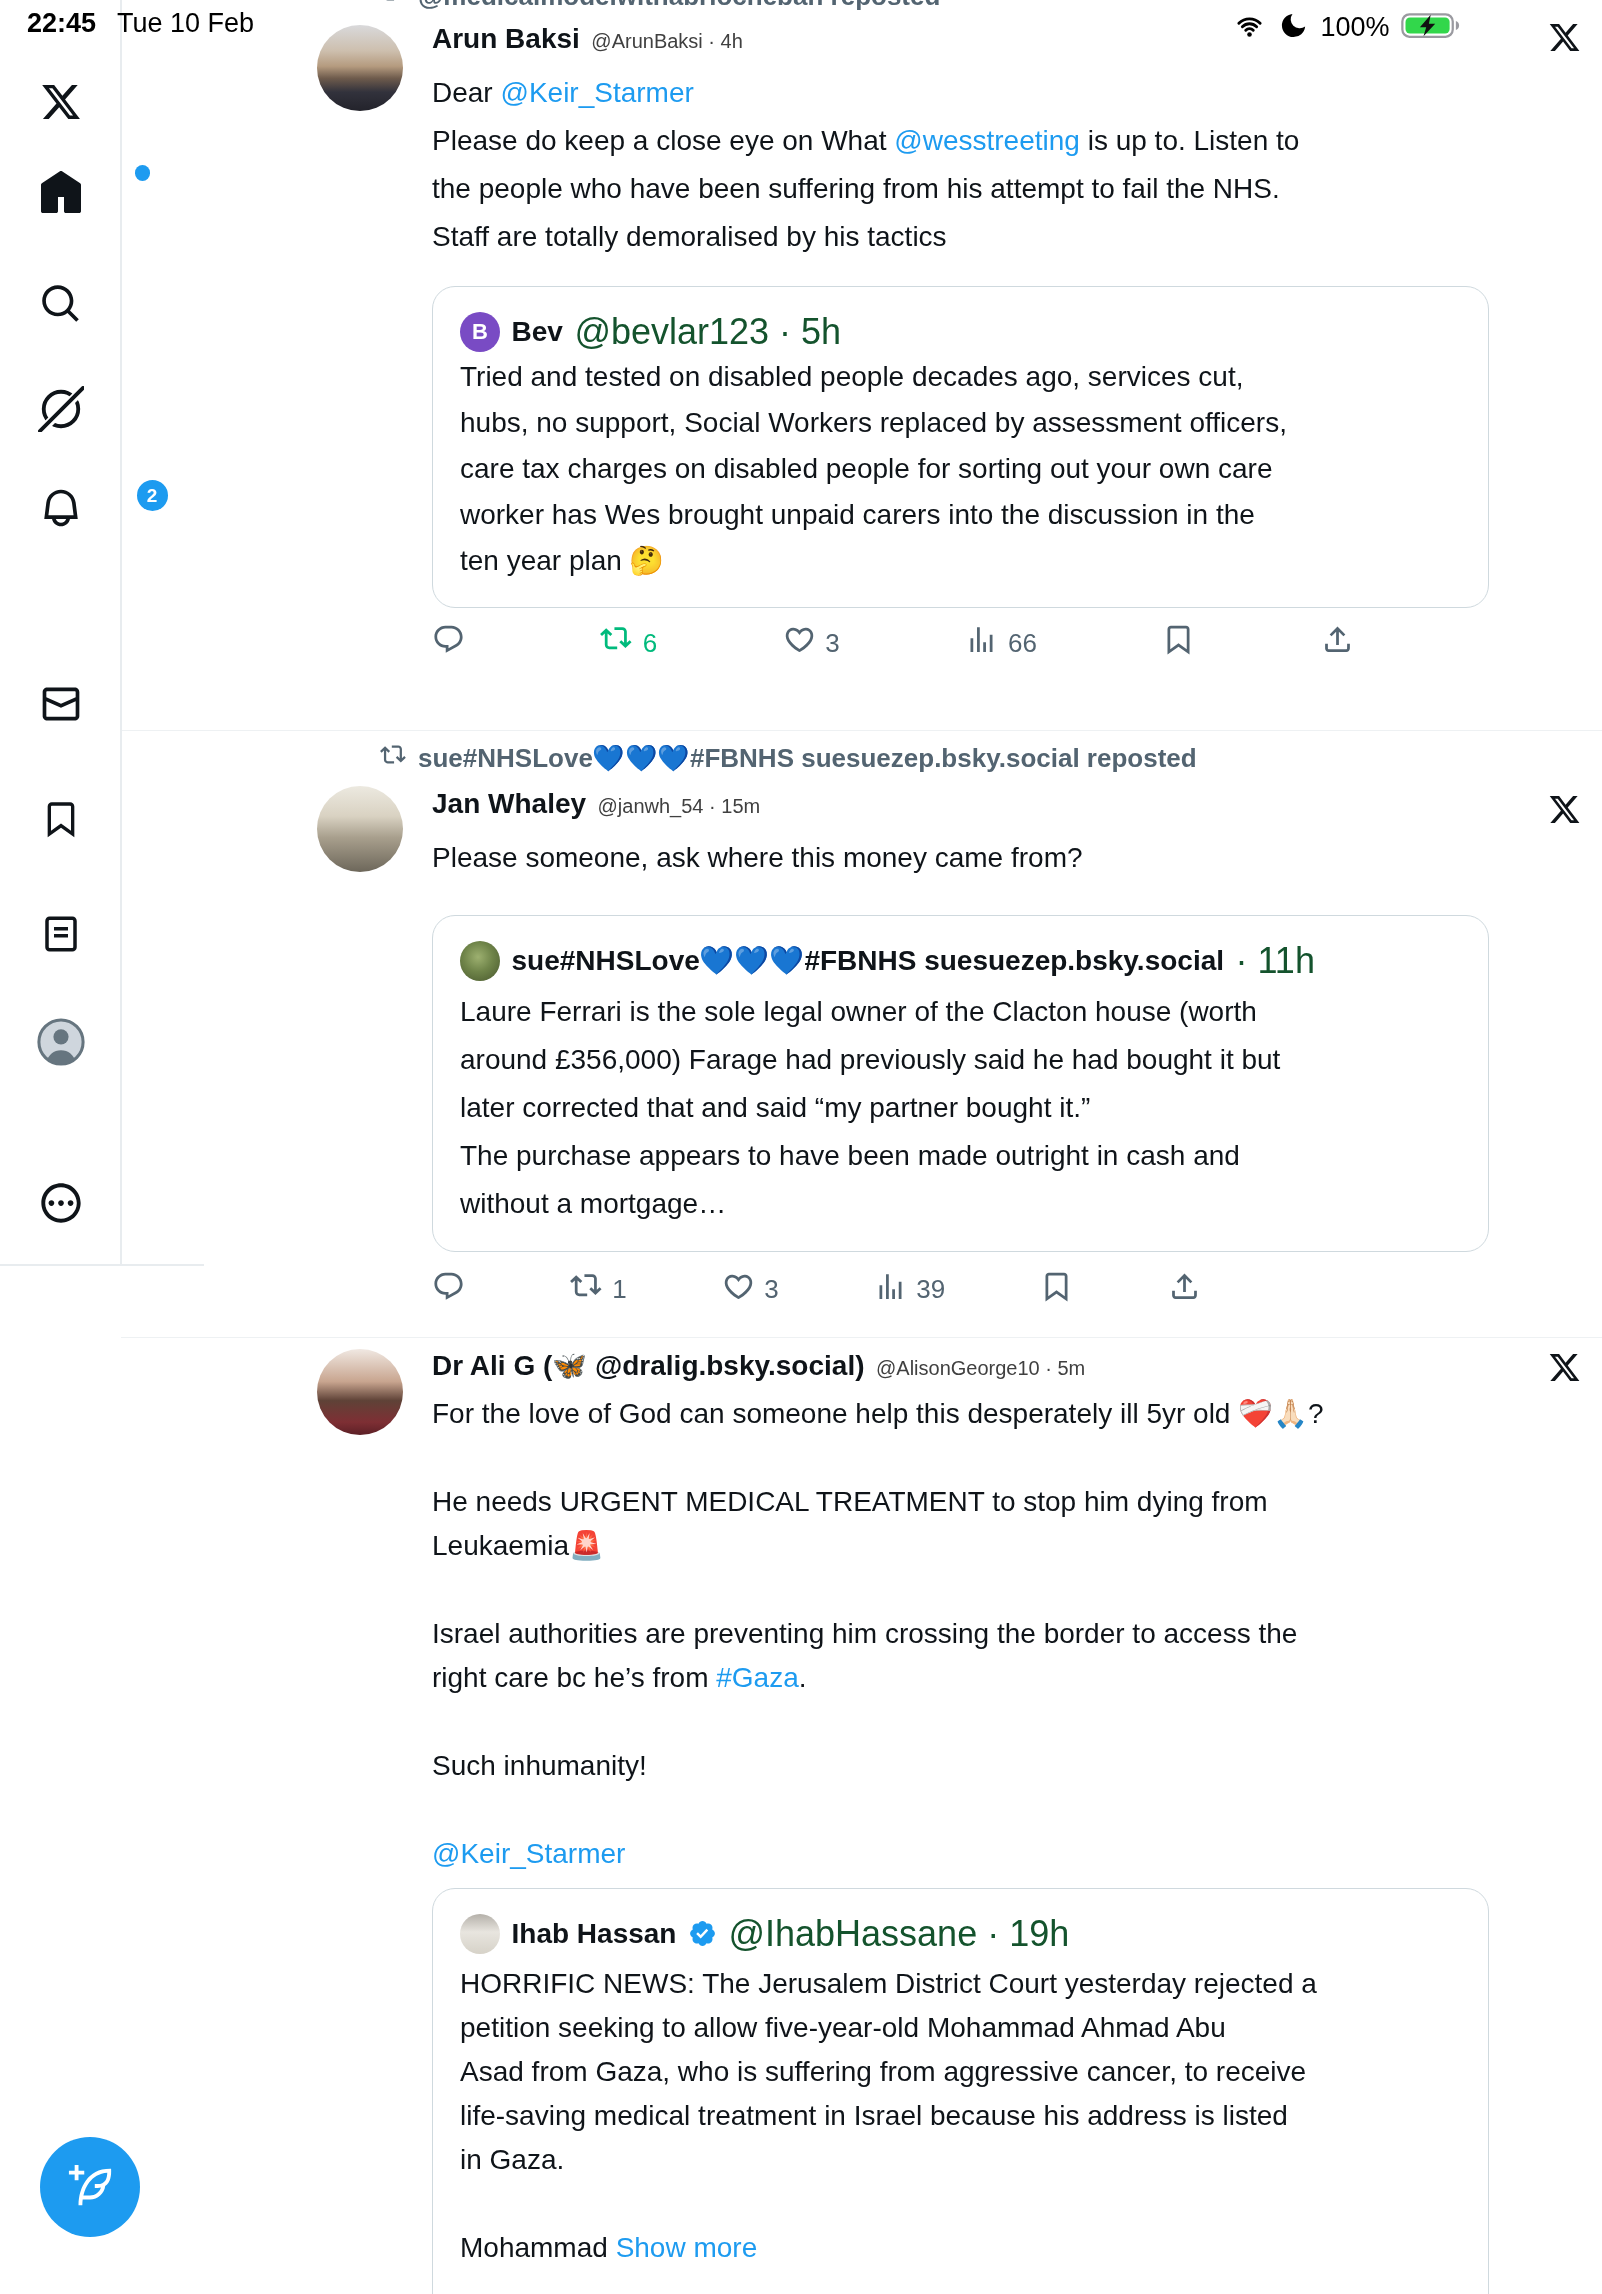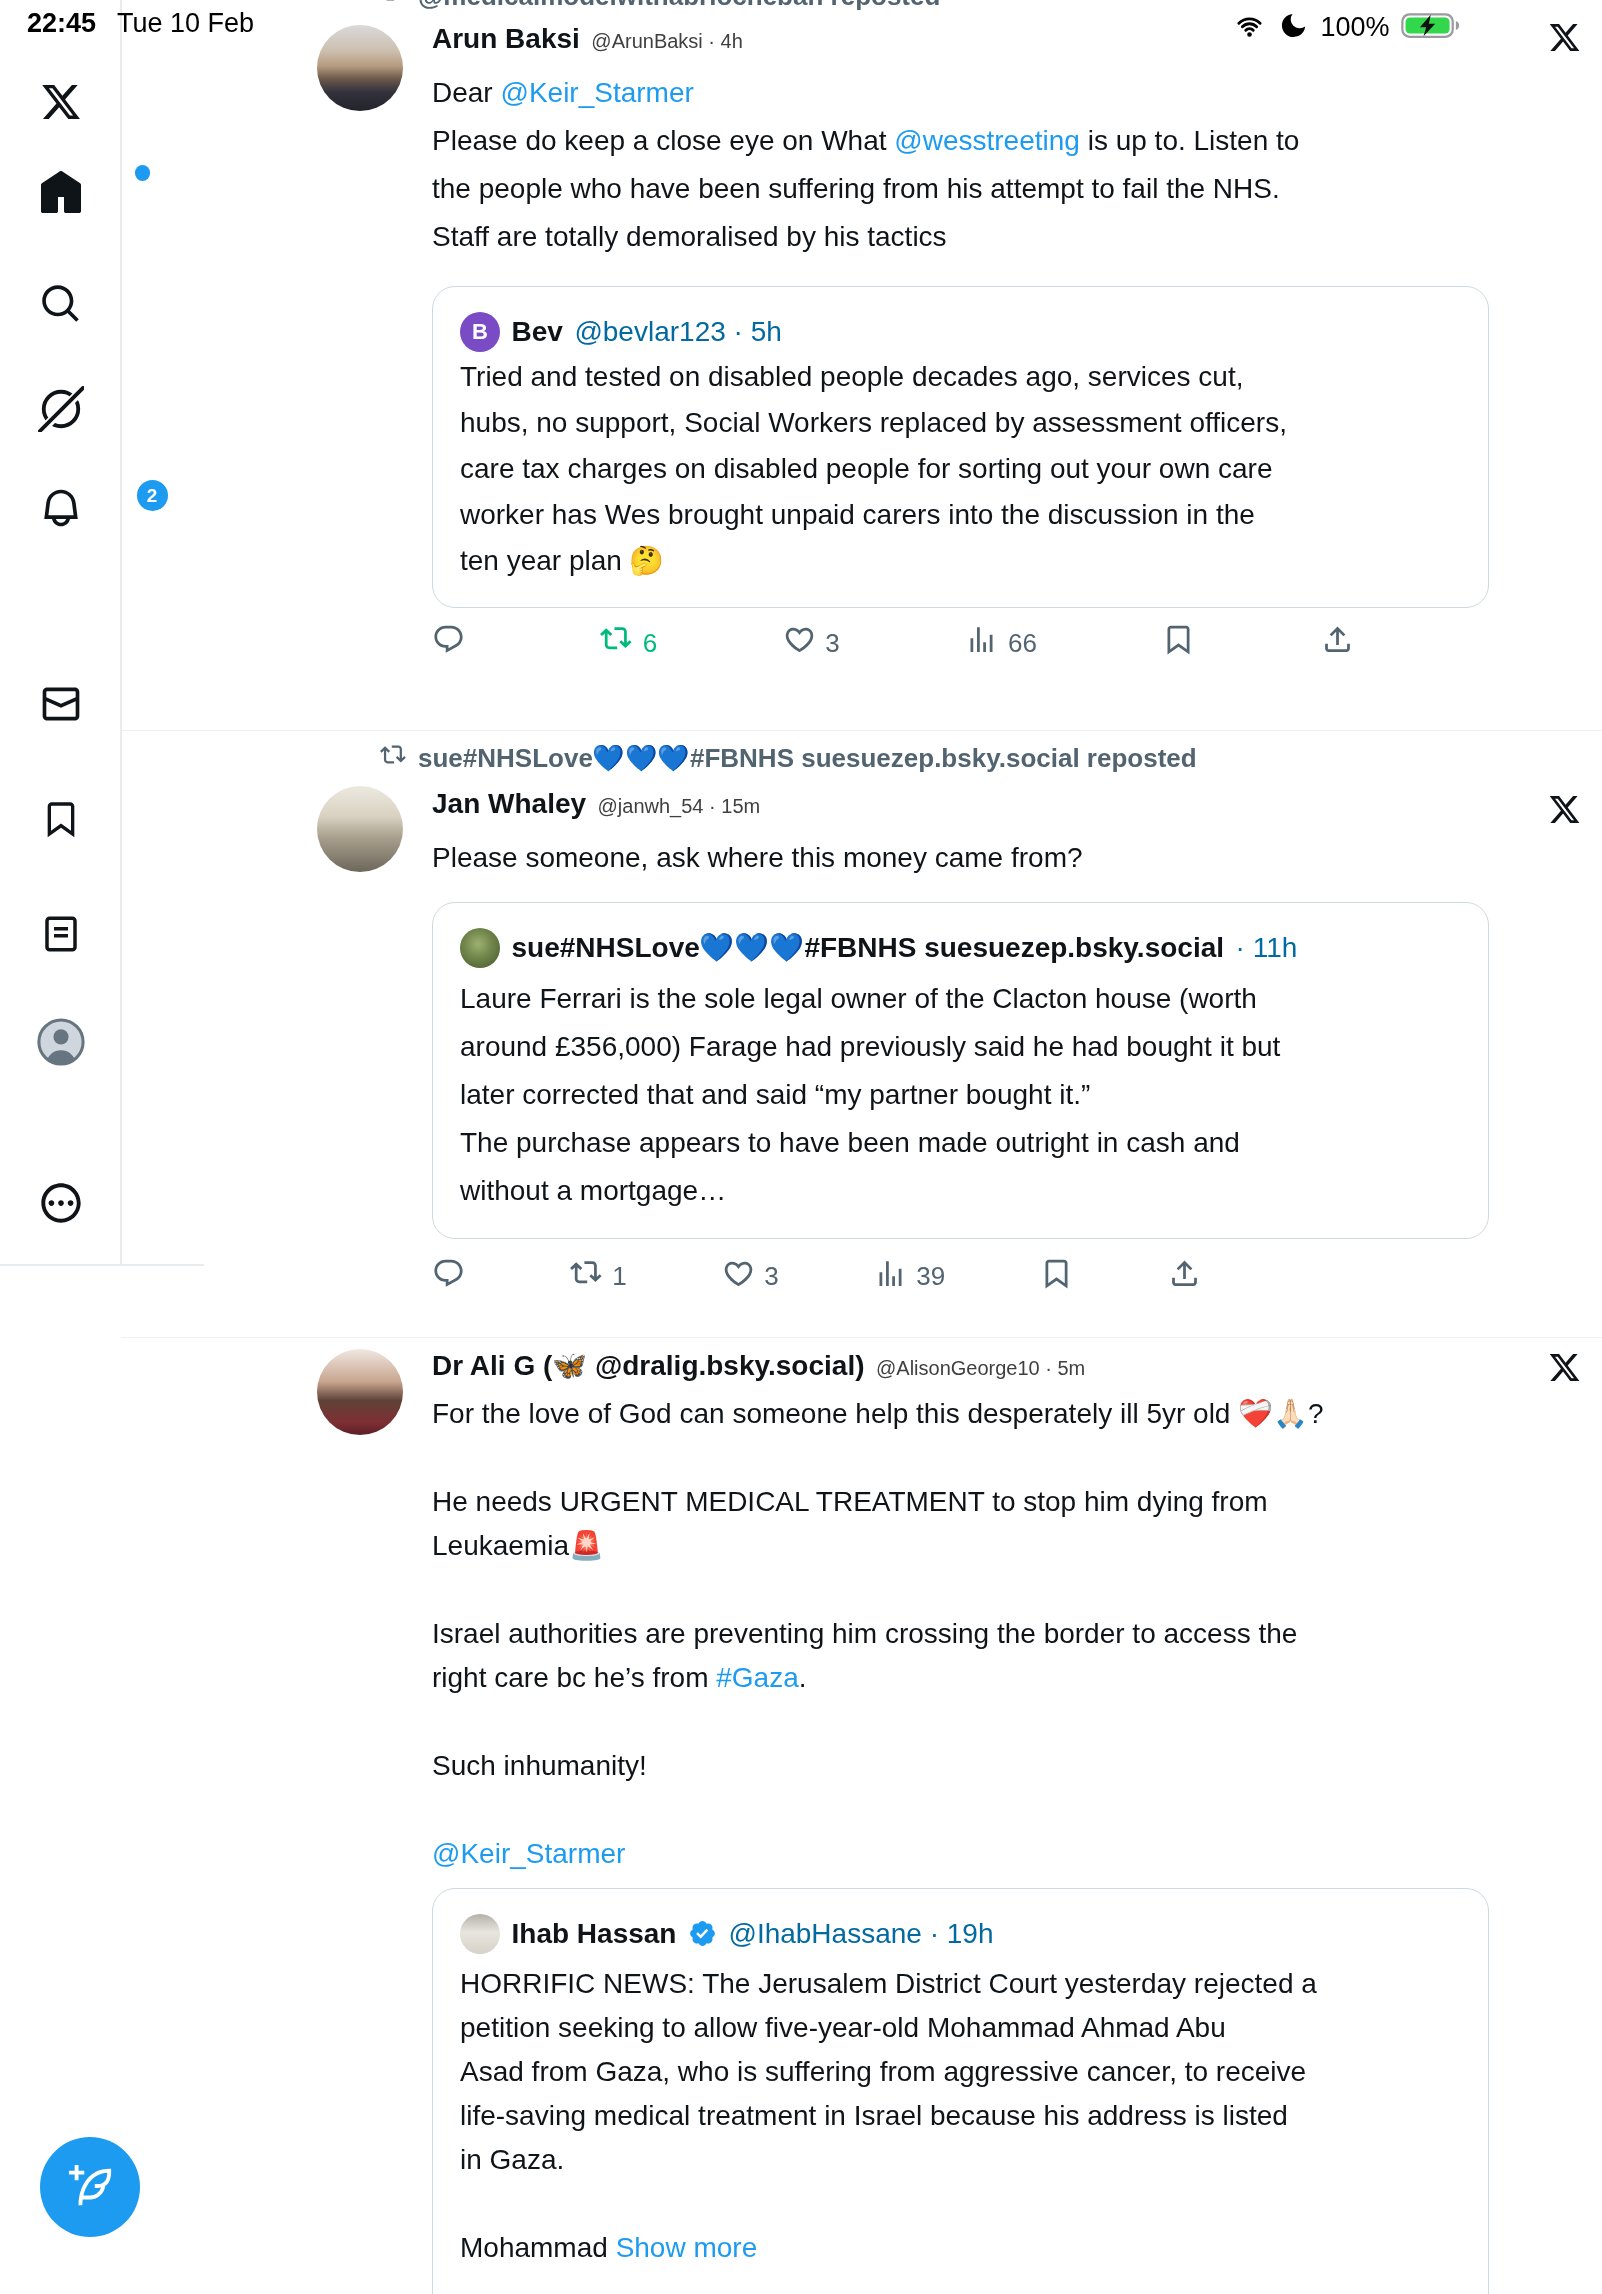--- a/index.html
+++ b/index.html
@@ -44,21 +44,21 @@
   .lh48{line-height:46px}
   .lh46{line-height:44px}
   .link{color:#1d9bf0}
   .repost-row{position:absolute;display:flex;align-items:center;gap:11px;color:#536471;font-weight:700;font-size:26px;white-space:nowrap}
   .repost-row svg{fill:#536471}
   .quote{border:1.9px solid #cfd9de;border-radius:23px;padding:23px 27px;background:#fff}
   .q-head{display:flex;align-items:center;gap:11.5px;height:44px;white-space:nowrap;overflow:hidden}
   .q-avatar{width:40px;height:40px;border-radius:50%;flex:0 0 auto;overflow:hidden}
   .q-letter{background:#794bc4;color:#fff;display:flex;align-items:center;justify-content:center;font-size:22px;font-weight:700}
   .q-name{font-size:28px;font-weight:700}
-  .q-meta{font-size:28px;color:#0369a1}
+  .q-meta{font-size:36px;color:#14532d}
   .replying{font-size:28px;line-height:44px;color:#536471;white-space:pre-wrap}
   .vbadge{width:29px;height:29px;flex:0 0 auto}
   
   .stats{display:flex;justify-content:space-between;align-items:center;color:#536471;font-size:26px}
   .stat{display:flex;align-items:center;gap:9.6px}
   .stat svg{width:33px;height:33px;fill:#536471}
   .rt-on{color:#00ba7c}
   .rt-on svg{fill:#00ba7c}
 </style>
 </head>
@@ -251,21 +251,21 @@
   <div class="avatar av-jan" style="top:54px"></div>
   <span class="corner-x" style="top:61px"><svg width="33" height="33" viewBox="0 0 24 24">
         <use href="#p-x"></use>
       </svg></span>
   <div class="content" style="top:56px">
     <div class="t-head">
       <span class="name">Jan Whaley</span>
       <span class="meta">@janwh_54 · 15m</span>
     </div>
     <div class="tweet-body lh50" style="margin-top:7.7px"><span>Please someone, ask where this money came from?</span></div>
-    <div class="quote" style="margin-top:20px">
+    <div class="quote" style="margin-top:33px">
       <div class="q-head">
         <span class="q-avatar av-sue"></span>
         <span class="q-name">sue#NHSLove💙💙💙#FBNHS suesuezep.bsky.social</span>
         <span class="q-meta">· 11h</span>
       </div>
       <div class="tweet-body lh50" style="margin-top:5.8px"><span>Laure Ferrari is the sole legal owner of the Clacton house (worth
 around £356,000) Farage had previously said he had bought it but
 later corrected that and said “my partner bought it.”
 The purchase appears to have been made outright in cash and
 without a mortgage…</span></div>

